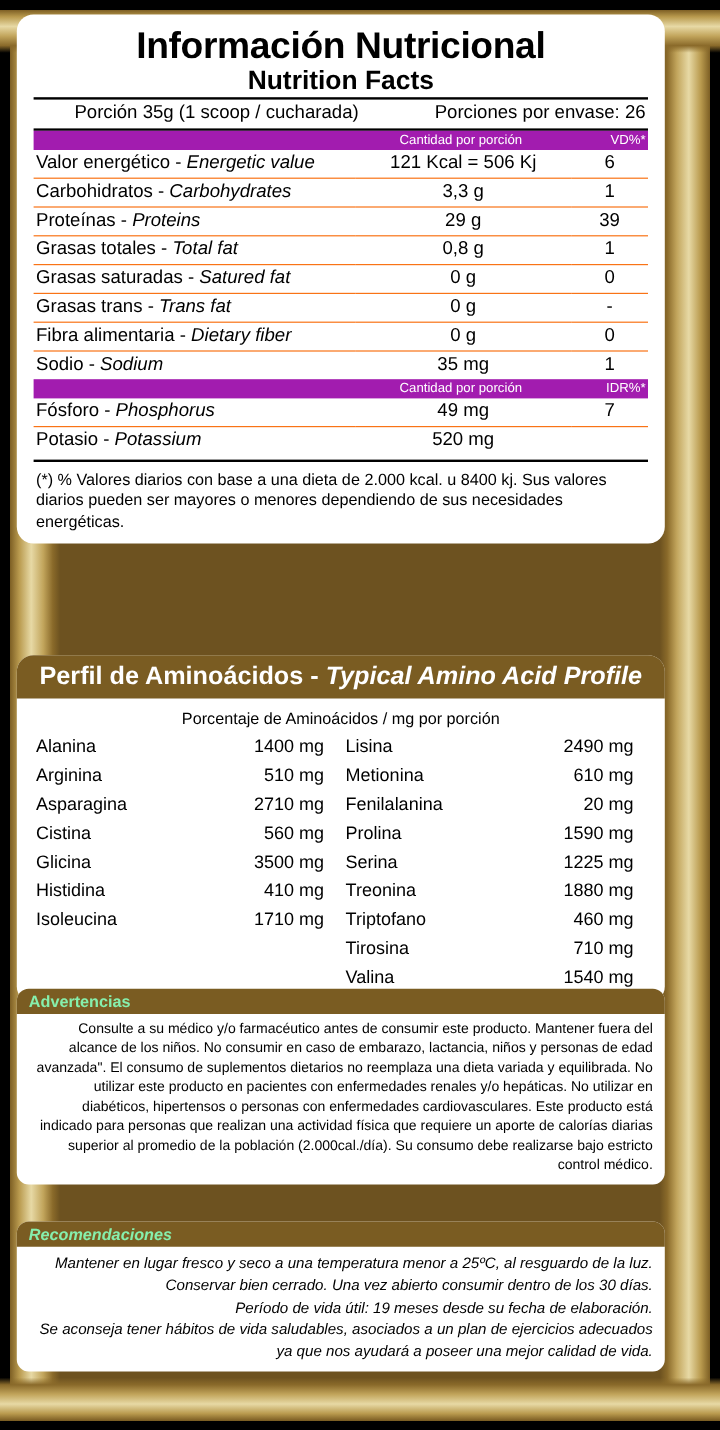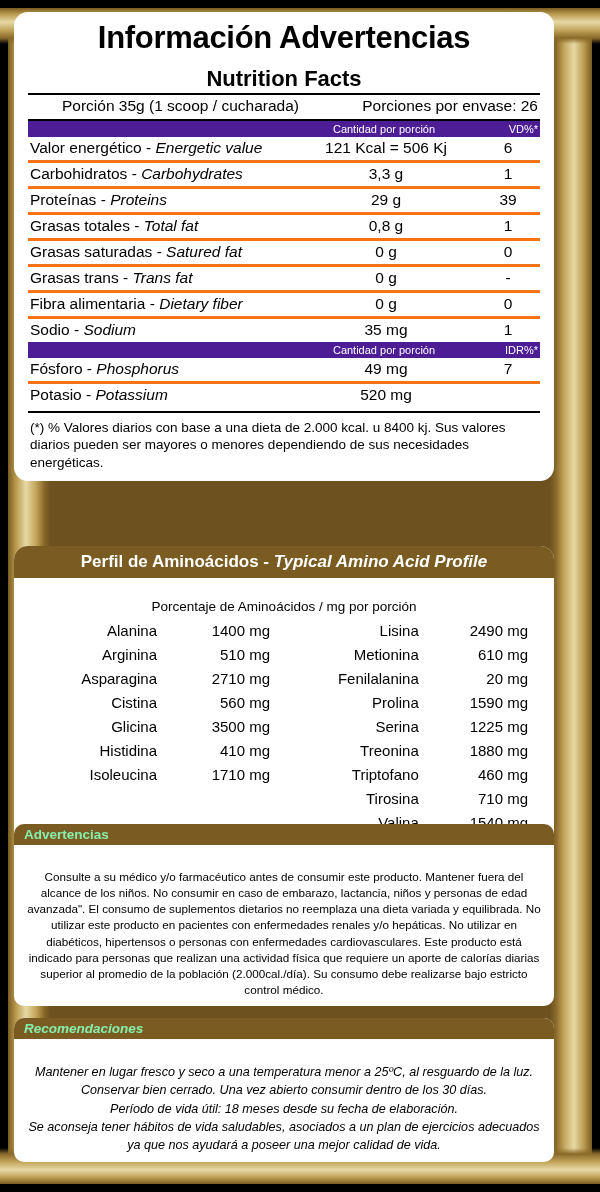--- a/index.html
+++ b/index.html
@@ -51,113 +51,112 @@
     font-weight:bold;
     letter-spacing:-0.3px;
     line-height:1.05;
     margin:2px 0 0 0;
   }
   .title2 {
     text-align:center;
     font-size:22px;
     font-weight:bold;
     line-height:1.1;
-    margin:12px 0 2px 0;
+    margin:0 0 2px 0;
   }
   .servingrow {
     display:flex; justify-content:space-between;
     font-size:15.5px;
     padding:2px 2px 4px 2px;
     margin-left:32px;
   }
   .rule { height:2px; background:#000; margin:0; }
   .hdrband {
-    background:#4c1d95;
+    background:#a21caf;
     color:#fff;
     display:flex;
     font-size:11px;
     padding:2px 2px;
   }
   .hdrband .c1 { flex:1; }
   .hdrband .c2 { width:180px; text-align:center; }
   .hdrband .c3 { width:64px; text-align:right; }
   table.nf { width:100%; border-collapse:collapse; font-size:15.5px; }
-  table.nf td { padding:2.5px 2px; border-bottom:3px solid #f97316; }
+  table.nf td { padding:2.5px 2px; border-bottom:1px solid #f97316; }
   table.nf tr:last-child td { border-bottom:none; }
   td.name { text-align:left; white-space:nowrap; }
   td.name i { font-style:italic; }
   td.val { width:180px; text-align:center; }
   td.dv { width:64px; text-align:center; }
   .note {
     font-size:13.5px;
     line-height:1.3;
     padding:6px 2px 0 2px;
   }
 
   
   #amino {
     position:absolute; left:14px; top:546px; width:540px;
     border-radius:14px;
     padding:6px 12px 10px 12px;
   }
   .amino-title {
     text-align:center;
-    font-size:17px;
+    font-size:21px;
     font-weight:bold;
     color:#fff;
     background:#7a5c22;
-    margin:-6px -12px 16px -12px;
+    margin:-6px -12px 4px -12px;
     padding:6px 0 6px 0;
     border-radius:14px 14px 0 0;
   }
   .amino-title i { font-style:italic; }
   .amino-sub {
     text-align:center;
     font-size:13.5px;
     color:#000;
     padding:5px 0 4px 0;
   }
   .amino-cols { display:flex; gap:0; }
   .amino-col { width:50%; }
   table.aa { width:100%; border-collapse:collapse; font-size:15px; }
   table.aa td { padding:3.5px 4px; }
-  table.aa td.a { text-align:right; }
+  table.aa td.a { text-align:left; }
   table.aa td.b { text-align:right; padding-right:14px; }
 
   
   #warn { position:absolute; left:14px; top:824px; width:540px; border-radius:10px; padding:0 0 6px 0; }
   #reco { position:absolute; left:14px; top:1018px; width:540px; border-radius:10px; padding:0 0 6px 0;font-style:italic; }
   .secthead {
     background:#7a5c22;
     color:#86efac;
     font-size:13.5px;
     font-weight:bold;
     padding:3px 10px;
     border-radius:10px 10px 0 0;
     display:block;
   }
   .body-text {
     font-size:11.7px;
     line-height:1.38;
     color:#000;
     padding:5px 10px 2px 10px;
-    text-align:center;
-    margin-top:19px;
+    text-align:right;
   }
   .body-text p { margin:0 0 0 0; }
   .body-text.bigger { font-size:12.6px; line-height:1.45; }
 </style>
 </head>
 <body>
 
 <div class="page">
   <div class="goldbg"></div>
 
   <div class="panel" id="nf">
-    <div class="title1">Información Advertencias</div>
+    <div class="title1">Información Nutricional</div>
     <div class="title2">Nutrition Facts</div>
     <div class="rule"></div>
     <div class="servingrow">
       <span>Porción 35g (1 scoop / cucharada)</span>
       <span>Porciones por envase: 26</span>
     </div>
     <div class="rule"></div>
 
     <div class="hdrband">
       <span class="c1"></span>
@@ -323,17 +322,17 @@
   <div class="panel" id="warn">
     <span class="secthead">Advertencias</span>
     <div class="body-text">Consulte a su médico y/o farmacéutico antes de consumir este producto. Mantener fuera del alcance de los niños. No consumir en caso de embarazo, lactancia, niños y personas de edad avanzada". El consumo de suplementos dietarios no reemplaza una dieta variada y equilibrada. No utilizar este producto en pacientes con enfermedades renales y/o hepáticas. No utilizar en diabéticos, hipertensos o personas con enfermedades cardiovasculares. Este producto está indicado para personas que realizan una actividad física que requiere un aporte de calorías diarias superior al promedio de la población (2.000cal./día). Su consumo debe realizarse bajo estricto control médico.</div>
   </div>
 
   <div class="panel" id="reco">
     <span class="secthead">Recomendaciones</span>
     <div class="body-text bigger" id="reco-lines">
         <p>Mantener en lugar fresco y seco a una temperatura menor a 25ºC, al resguardo de la luz.</p>
         <p>Conservar bien cerrado. Una vez abierto consumir dentro de los 30 días.</p>
-        <p>Período de vida útil: 18 meses desde su fecha de elaboración.</p>
+        <p>Período de vida útil: 19 meses desde su fecha de elaboración.</p>
         <p>Se aconseja tener hábitos de vida saludables, asociados a un plan de ejercicios adecuados ya que nos ayudará a poseer una mejor calidad de vida.</p>
       </div>
   </div>
 </div>
 
 </body></html>

